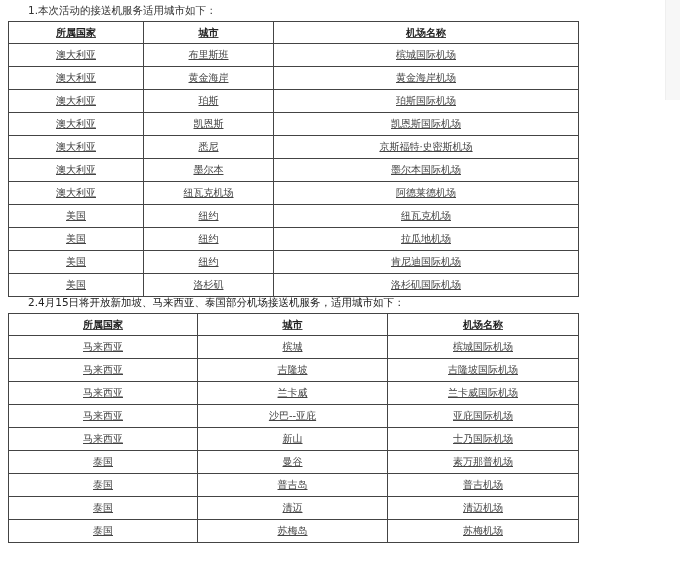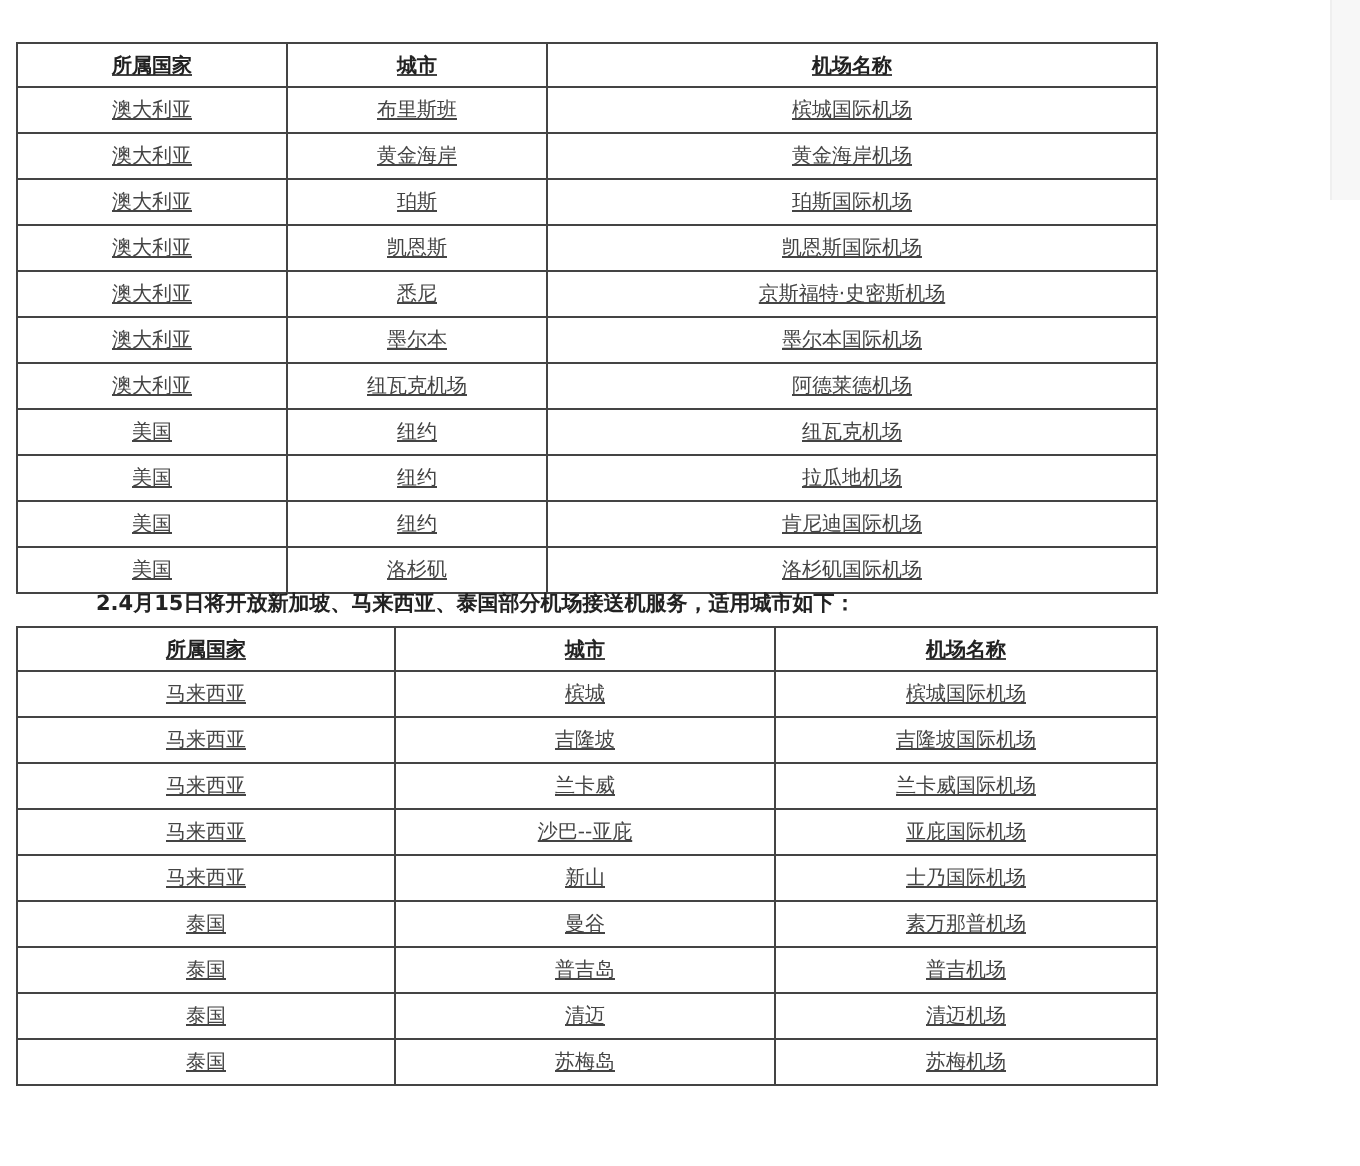--- a/index.html
+++ b/index.html
@@ -27,23 +27,22 @@
       border-left: 1px solid #efefef;
     }
     .caption {
       position: absolute;
       font-size: 10.5px;
       line-height: 14px;
       color: #333;
       white-space: nowrap;
     }
     .caption.bold {
-      font-weight: bold;
+      font-weight: normal;
       color: #222;
-      margin-left: 20px;
     }
     table.data {
       position: absolute;
       border-collapse: collapse;
       table-layout: fixed;
       font-size: 10px;
       color: #444;
       text-decoration: underline;
     }
     table.data th, table.data td {
@@ -86,20 +85,21 @@
       margin-right: 4px;
     }
   </style>
 </head>
 <body>
 
 <div class="page">
 
   <div class="side-strip"></div>
 
+  <div class="caption" style="left:28px; top:3px;">1.本次活动的接送机服务适用城市如下：</div>
 
   <table class="data" id="t1">
     <colgroup>
       <col style="width:135px">
       <col style="width:130px">
       <col style="width:305px">
     </colgroup>
     <thead>
       <tr>
         <th>所属国家</th>

